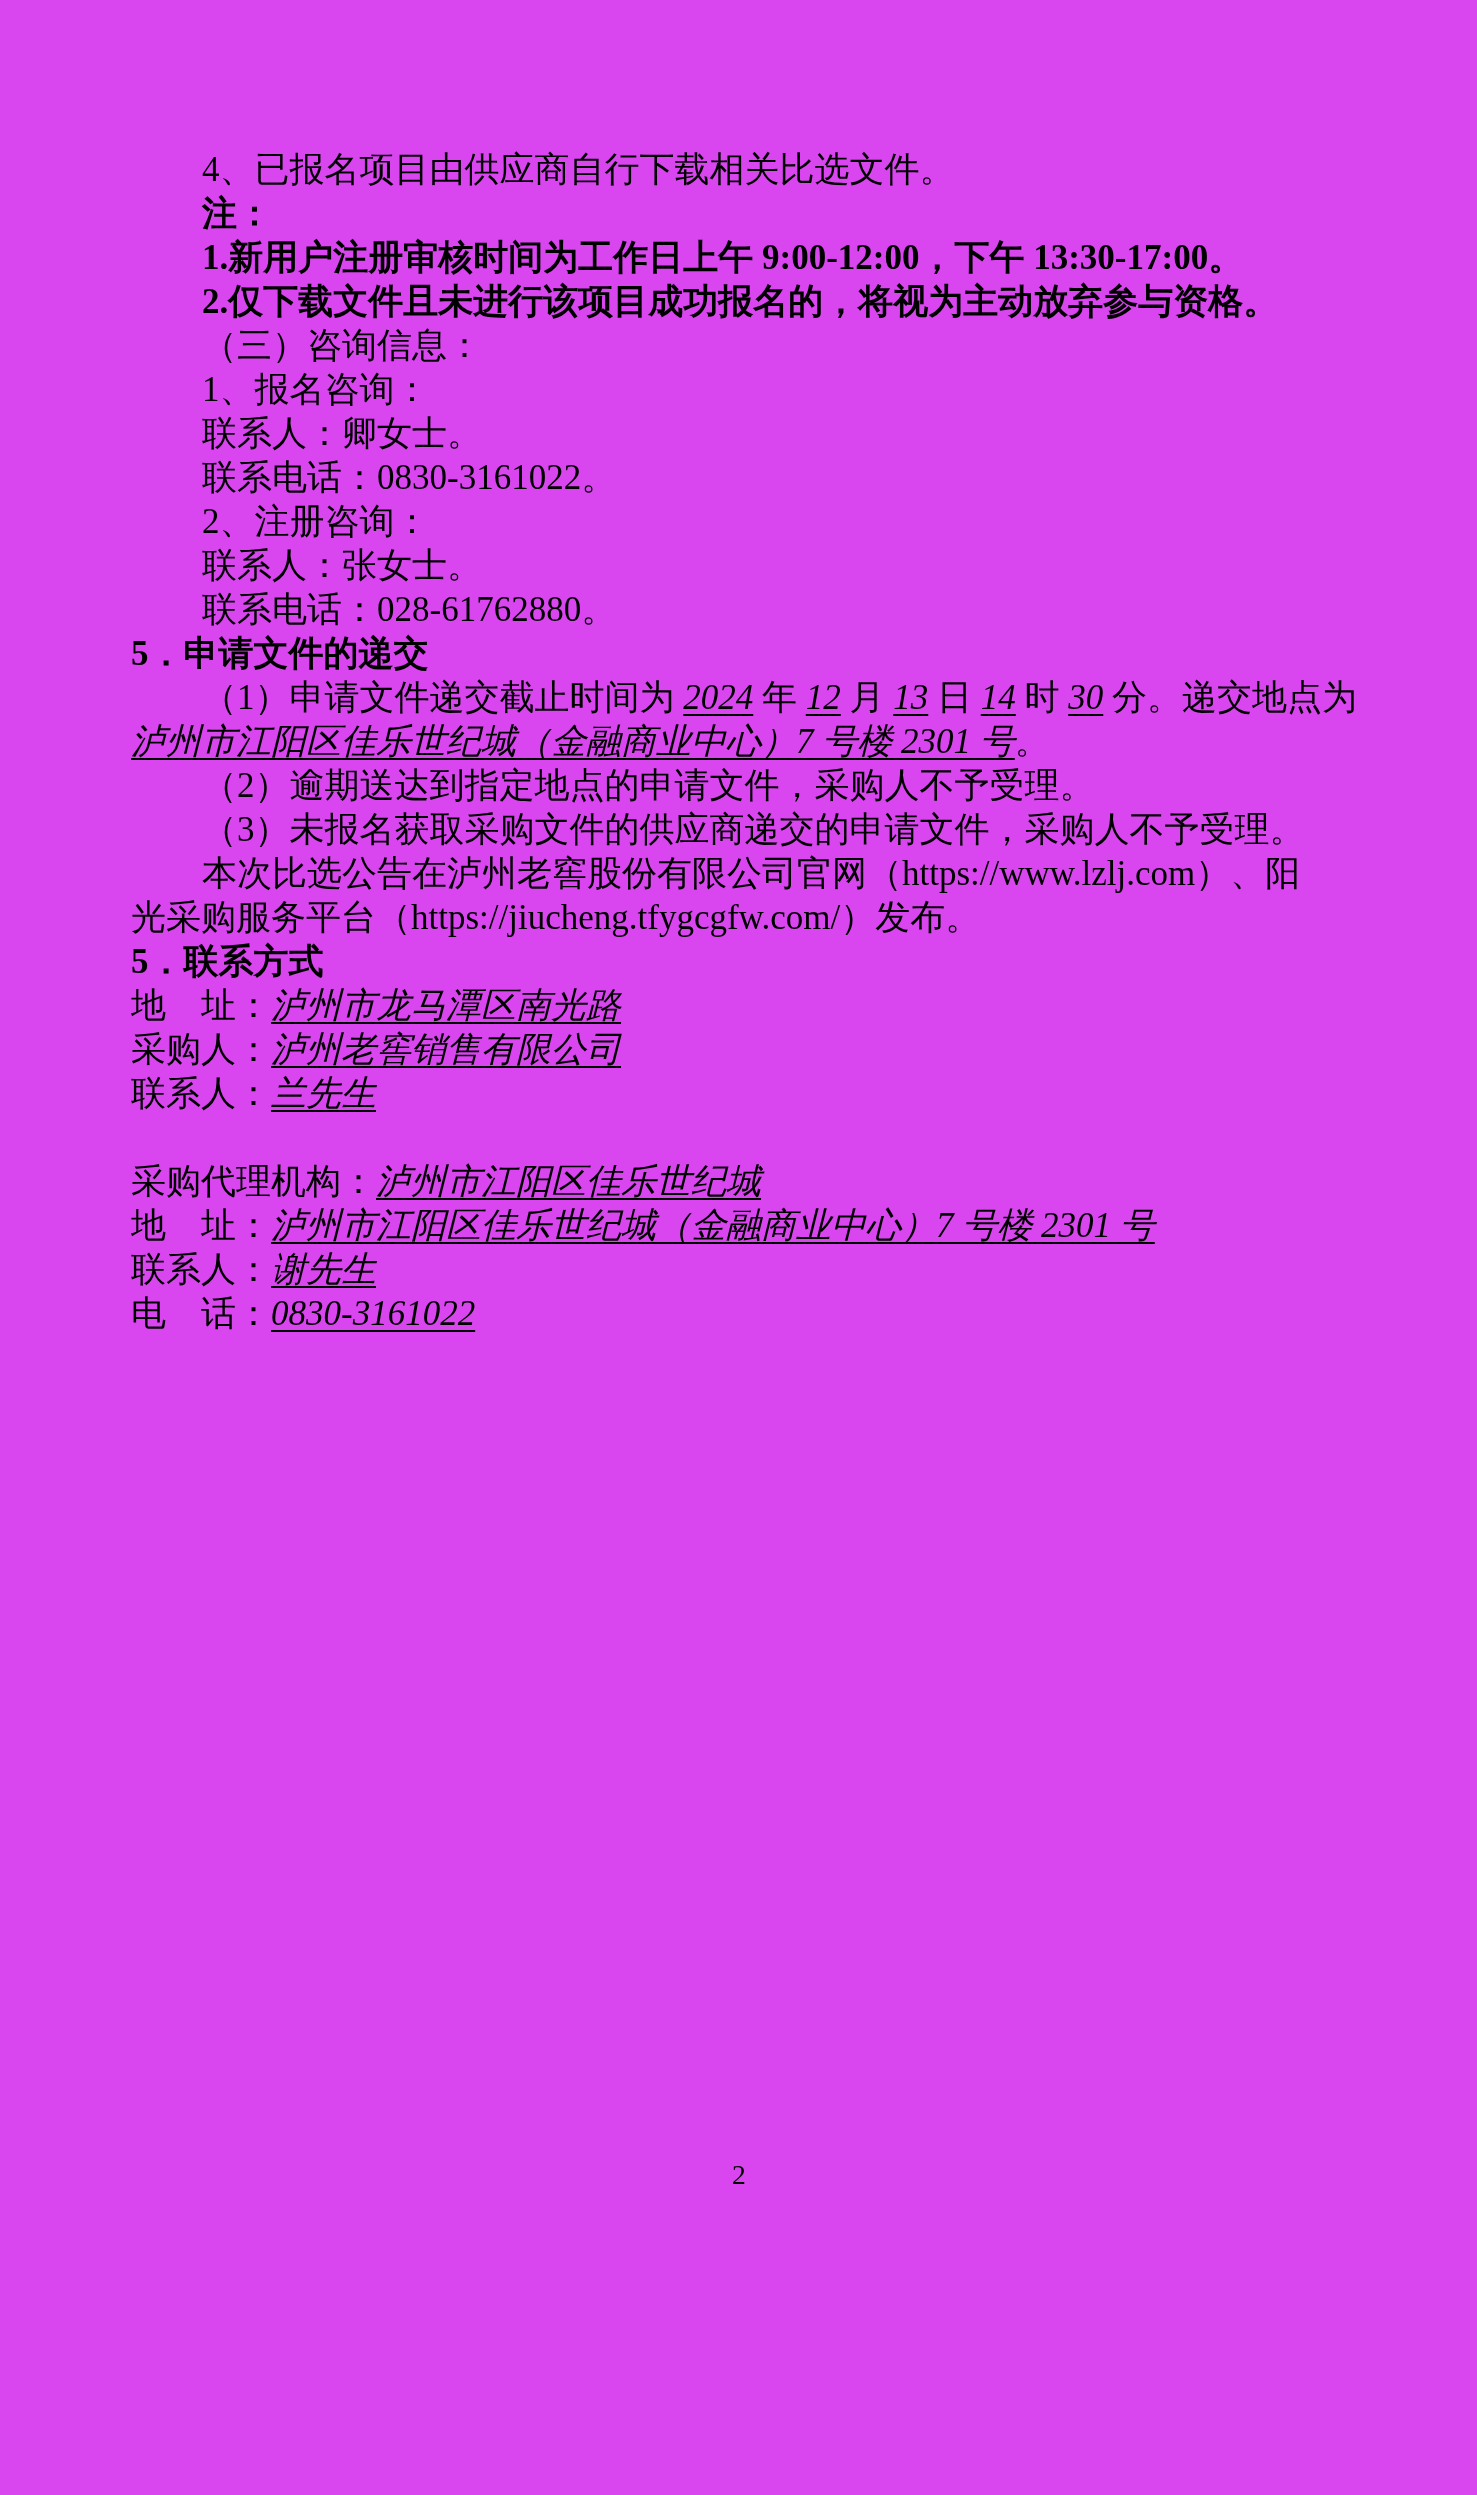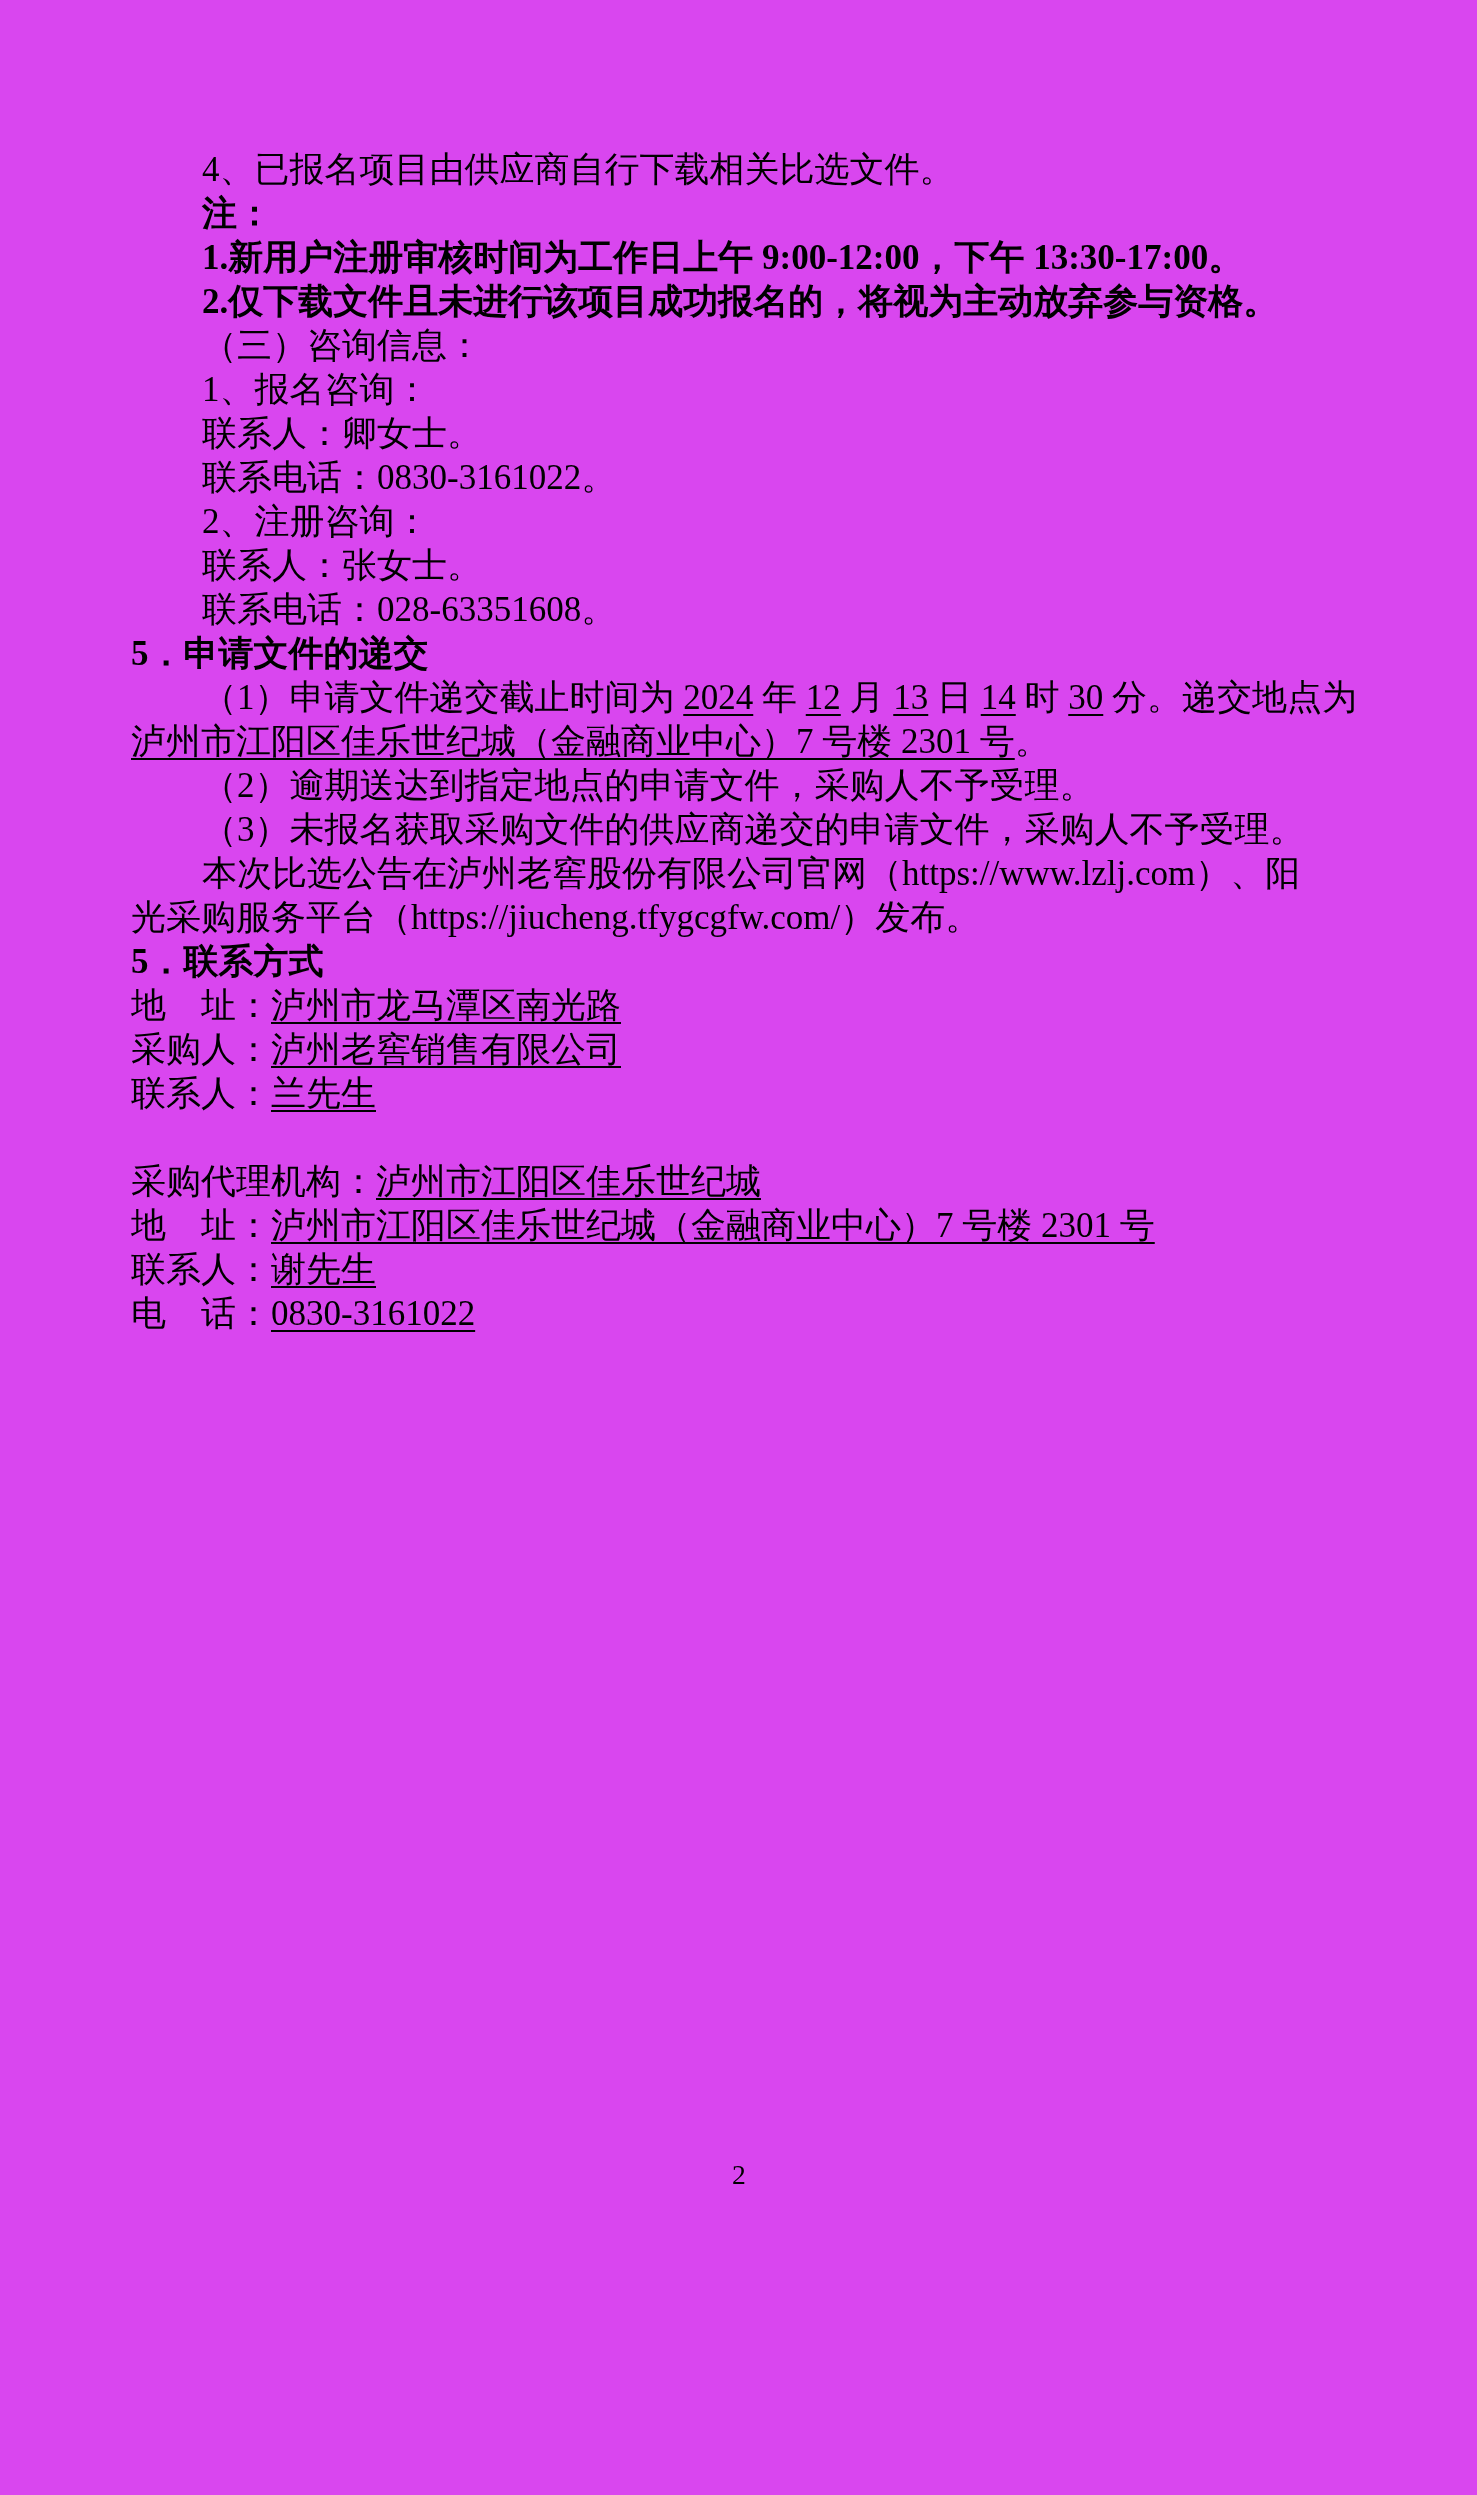--- a/index.html
+++ b/index.html
@@ -24,20 +24,21 @@
     height: 44px;
     white-space: nowrap;
   }
   .line.indent { text-indent: 71px; }
   .line.bold { font-weight: 700; }
   .line.blank { height: 44px; }
   .u {
     text-decoration: underline;
     text-decoration-thickness: 2px;
     text-underline-offset: 4.9px;
+    font-style: italic;
   }
   .footer {
     position: absolute;
     top: 2159px;
     left: 0;
     width: 100%;
     text-align: center;
     font-size: 27.6px;
     line-height: 31.5px;
   }
@@ -50,21 +51,21 @@
       <div class="line indent"><span>4、已报名项目由供应商自行下载相关比选文件。</span></div>
       <div class="line indent bold"><span>注：</span></div>
       <div class="line indent bold"><span>1.新用户注册审核时间为工作日上午 9:00-12:00，下午 13:30-17:00。</span></div>
       <div class="line indent bold"><span>2.仅下载文件且未进行该项目成功报名的，将视为主动放弃参与资格。</span></div>
       <div class="line indent"><span>（三）咨询信息：</span></div>
       <div class="line indent"><span>1、报名咨询：</span></div>
       <div class="line indent"><span>联系人：卿女士。</span></div>
       <div class="line indent"><span>联系电话：0830-3161022。</span></div>
       <div class="line indent"><span>2、注册咨询：</span></div>
       <div class="line indent"><span>联系人：张女士。</span></div>
-      <div class="line indent"><span>联系电话：028-63351608。</span></div>
+      <div class="line indent"><span>联系电话：028-61762880。</span></div>
       <div class="line bold"><span>5．申请文件的递交</span></div>
       <div class="line indent"><span>（1）申请文件递交截止时间为 </span><span class="u">2024</span><span> 年 </span><span class="u">12</span><span> 月 </span><span class="u">13</span><span> 日 </span><span class="u">14</span><span> 时 </span><span class="u">30</span><span> 分。递交地点为</span></div>
       <div class="line"><span class="u">泸州市江阳区佳乐世纪城（金融商业中心）7 号楼 2301 号</span><span>。</span></div>
       <div class="line indent"><span>（2）逾期送达到指定地点的申请文件，采购人不予受理。</span></div>
       <div class="line indent"><span>（3）未报名获取采购文件的供应商递交的申请文件，采购人不予受理。</span></div>
       <div class="line indent"><span>本次比选公告在泸州老窖股份有限公司官网（https://www.lzlj.com）、阳</span></div>
       <div class="line"><span>光采购服务平台（https://jiucheng.tfygcgfw.com/）发布。</span></div>
       <div class="line bold"><span>5．联系方式</span></div>
       <div class="line"><span>地　址：</span><span class="u">泸州市龙马潭区南光路</span></div>
       <div class="line"><span>采购人：</span><span class="u">泸州老窖销售有限公司</span></div>

